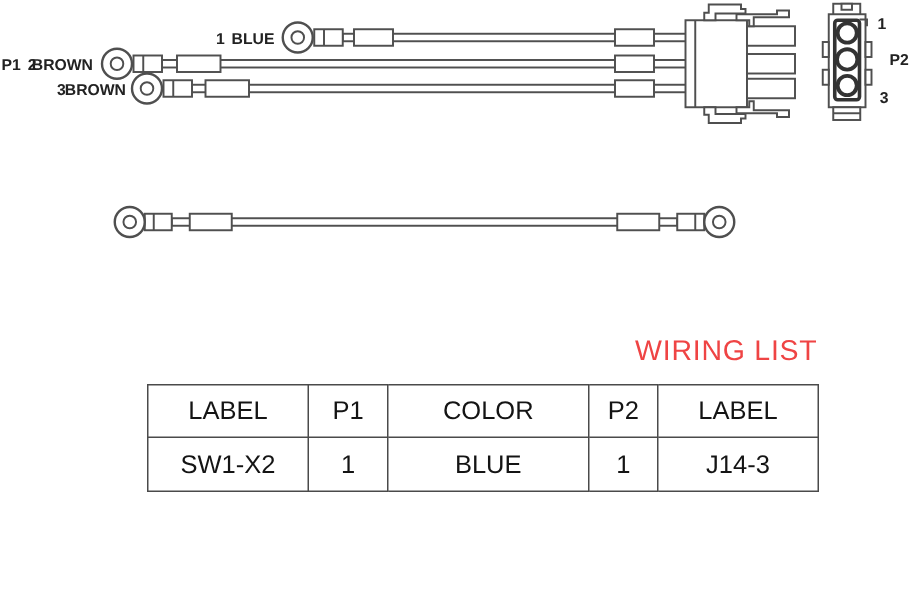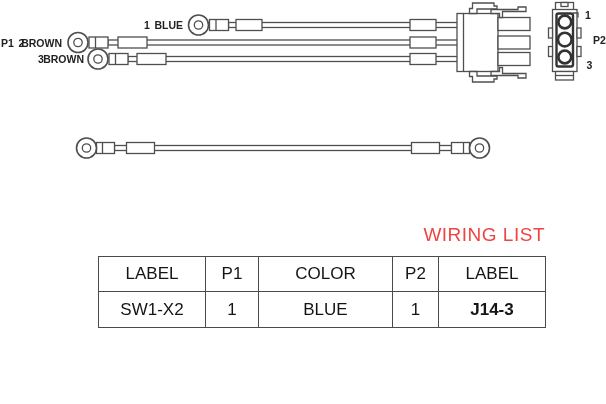--- a/index.html
+++ b/index.html
@@ -12,21 +12,21 @@
   .sl{stroke:#4f4f4f;stroke-width:1.3;fill:none;}
   .dark{stroke:#333;fill:#ffffff;}
   .title{position:absolute;left:98px;top:224px;width:447px;text-align:right;
          font-size:19px;letter-spacing:0.5px;color:#ef4444;}
   table.wiring{position:absolute;left:98px;top:256px;width:447px;border-collapse:collapse;
                table-layout:fixed;}
   table.wiring td{border:1.4px solid #4a4a4a;text-align:center;vertical-align:middle;
                   font-size:17px;color:#141414;padding:0;overflow:hidden;}
   table.wiring tr{height:36px;}
   table.wiring tr.hdr{height:35px;}
-  td.bold{font-weight:bold;margin-left:32px;}
+  td.bold{font-weight:normal;margin-left:32px;}
 </style>
 </head>
 <body>
 
 <div class="canvas">
 
   <svg width="606" height="215" viewBox="0 0 606 215">
 
     <g>
       <rect class="s" x="228.5" y="22.5" width="233.5" height="5"></rect>

